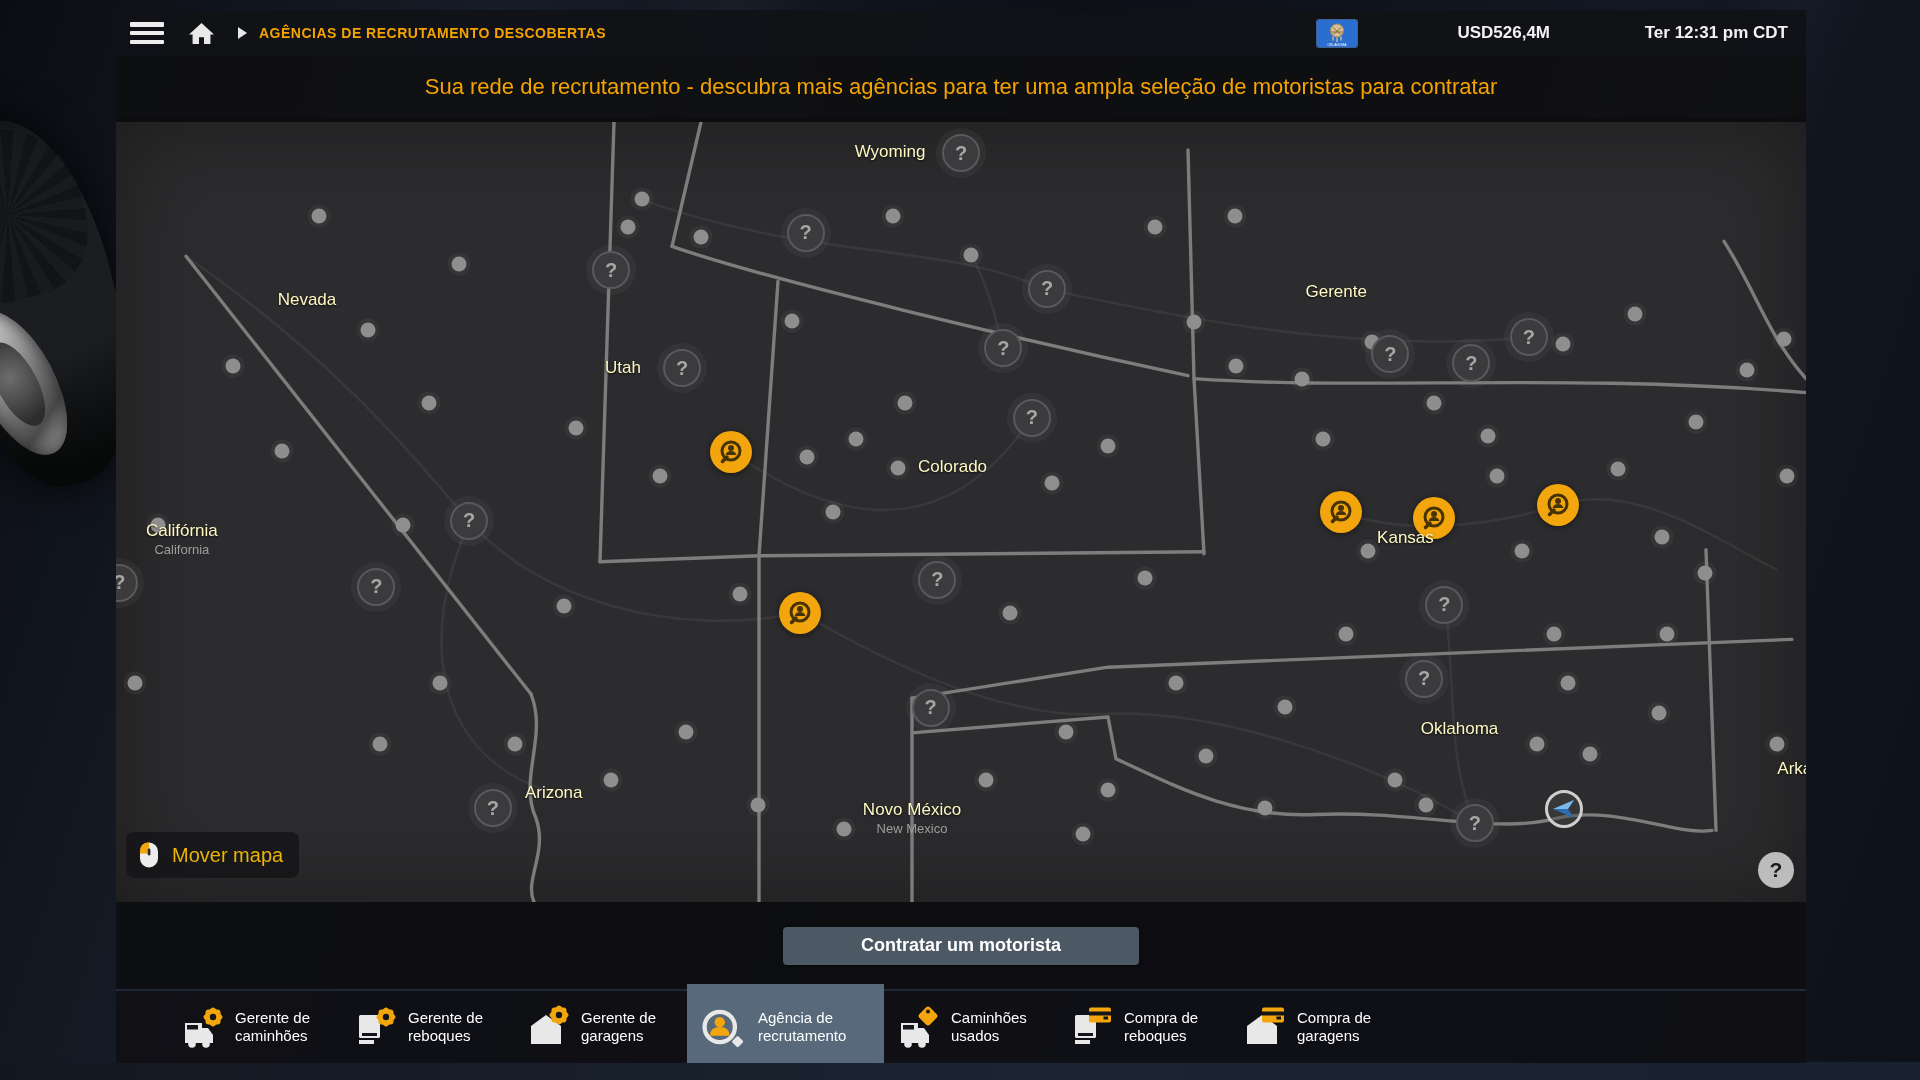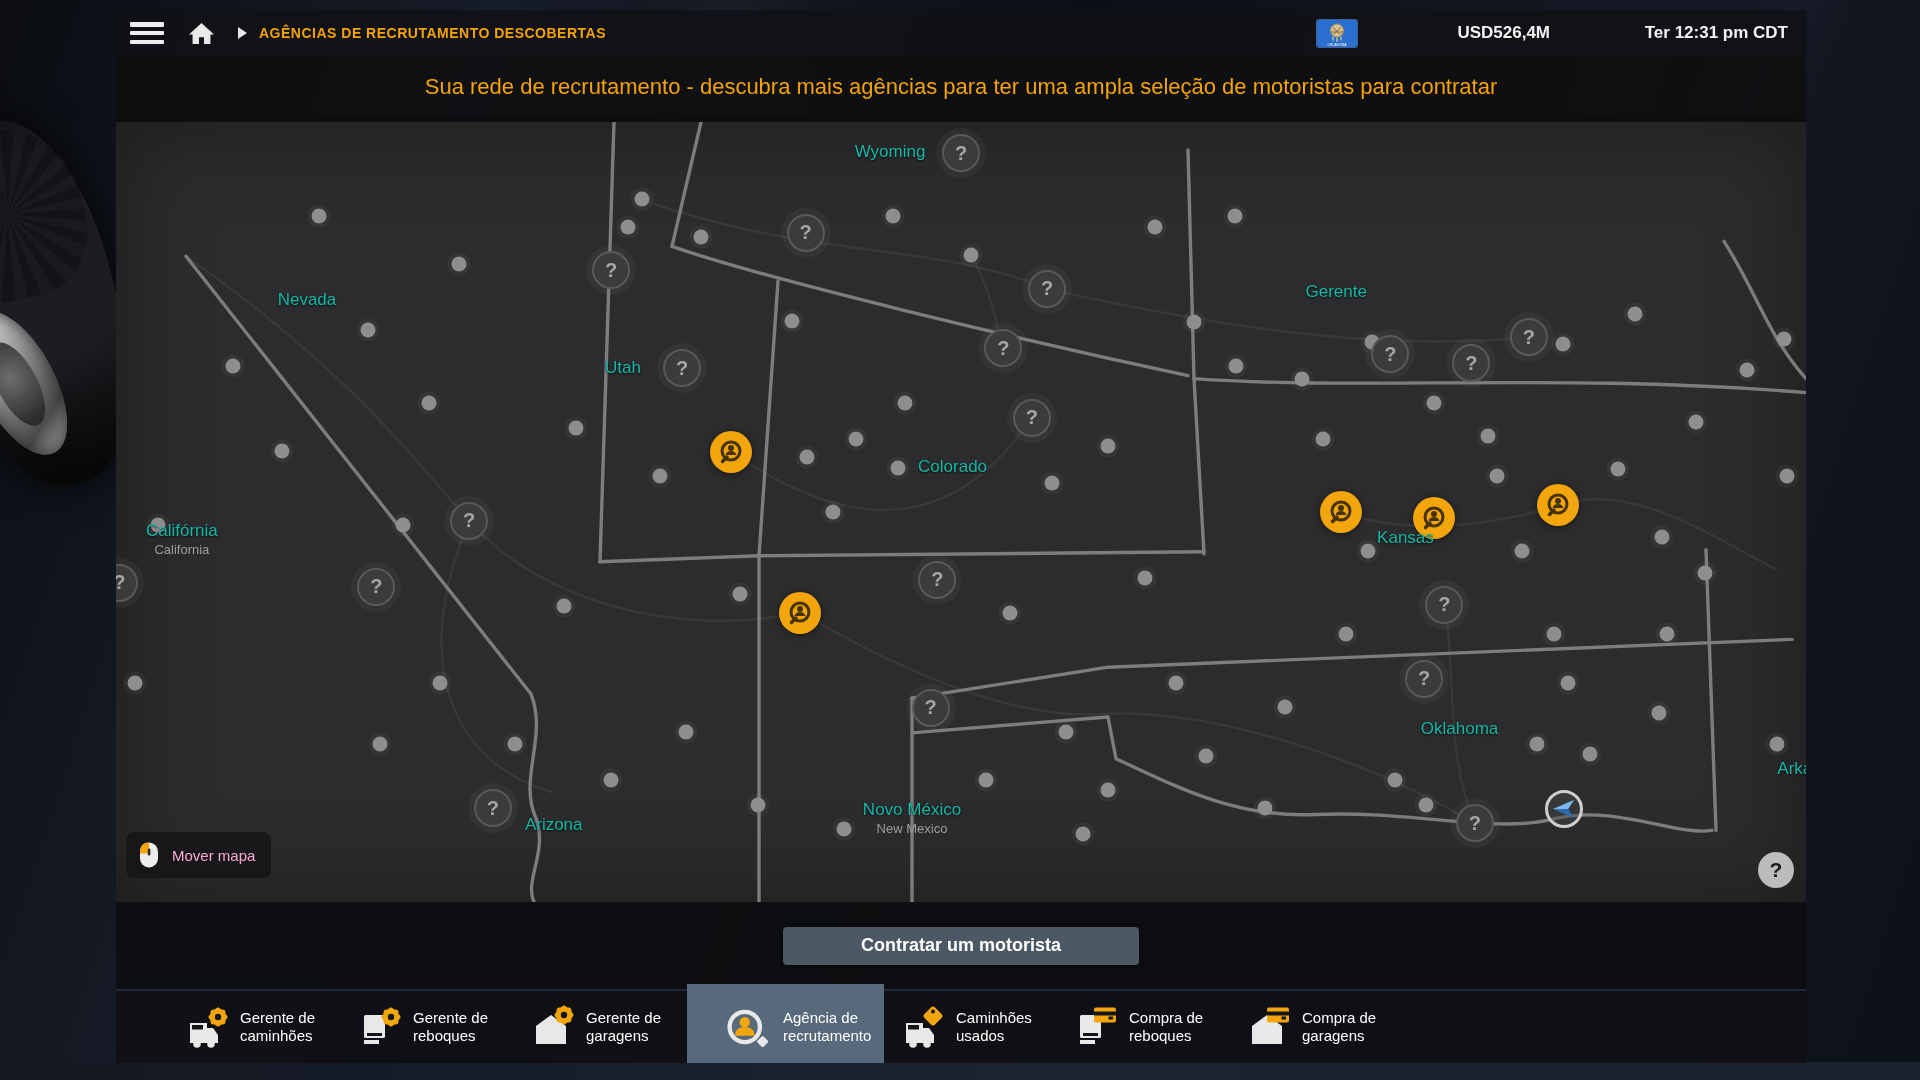--- a/index.html
+++ b/index.html
@@ -51,40 +51,40 @@
   .map svg.lines { position:absolute; inset:0; width:100%; height:100%; }
   .map-dot { position:absolute; width:15px; height:15px; border-radius:50%; background:#8e8e8e;
          transform:translate(-50%,-50%); box-shadow:0 0 0 4px rgba(140,140,140,.10); }
   .map-q { position:absolute; width:38px; height:38px; border-radius:50%; transform:translate(-50%,-50%);
          background:#3b3b3d; border:2px solid #59595c; color:#a6a6a6; font-size:20px; font-weight:bold;
          display:flex; align-items:center; justify-content:center;
          box-shadow:0 0 0 6px rgba(130,130,130,.10); }
   .map-agency { position:absolute; width:44px; height:44px; transform:translate(-50%,-50%); cursor:pointer;
          filter:drop-shadow(0 1px 3px rgba(0,0,0,.5)); }
   .map-state { position:absolute; transform:translate(-50%,-50%); text-align:center; pointer-events:none; white-space:nowrap; }
-  .map-state .nm { color:#14b8a6; font-size:17px; text-shadow:0 1px 2px rgba(0,0,0,.8); }
+  .map-state .nm { color:#fef9c3; font-size:17px; text-shadow:0 1px 2px rgba(0,0,0,.8); }
   .map-state .sub { color:#9d9d9d; font-size:13px; margin-top:1px; }
   .map-player { position:absolute; width:40px; height:40px; transform:translate(-50%,-50%); }
   .hint { position:absolute; left:10px; bottom:24px; height:46px; background:rgba(22,22,24,.88);
          border-radius:8px; display:flex; align-items:center; padding:0 16px 0 10px; gap:10px; }
-  .hint span { color:#f9a8d4; font-size:15px; }
+  .hint span { color:#eab308; font-size:20px; }
   .help-btn { position:absolute; right:12px; bottom:14px; width:36px; height:36px; border-radius:50%;
          background:#bcbcbc; color:#1b1b1b; font-size:21px; font-weight:bold; display:flex;
          align-items:center; justify-content:center; cursor:pointer; }
 
   
   .strip { height:89px; background:rgba(14,14,17,.92); display:flex; align-items:center; justify-content:center;
            border-bottom:2px solid #1f2838; }
   .hire-btn { width:356px; height:38px; background:#4c5864; border:none; border-radius:4px;
            color:#ffffff; font-size:18px; font-weight:bold; font-family:"Liberation Sans",sans-serif; cursor:pointer;
            box-shadow:0 1px 4px rgba(0,0,0,.5); }
 
   
   .toolbar { height:72px; background:rgba(15,16,20,.9); display:flex; align-items:stretch; padding-left:52px; }
-  .tb-item { width:173px; display:flex; align-items:center; gap:9px; padding:0 4px 0 10px; cursor:pointer;justify-content:flex-end; }
+  .tb-item { width:173px; display:flex; align-items:center; gap:9px; padding:0 4px 0 10px; cursor:pointer; }
   .tb-item.selected { background:#57697a; margin-top:-7px; padding-top:7px; width:197px; }
   .tb-icon { width:48px; height:48px; flex:0 0 48px; }
   .tb-item.selected .tb-icon { width:52px; height:52px; flex-basis:52px; }
   .tb-label { color:#ffffff; font-size:15px; line-height:1.18; width:97px; overflow-wrap:anywhere; }
 </style>
 </head>
 <body>
 
 <div id="screen">
   <div class="streak s1"></div>
@@ -313,21 +313,21 @@
         </div>
         <div class="map-state" style="left: 72.2%; top: 21.8%;">
           <div class="nm">Gerente</div>
         </div>
         <div class="map-state" style="left: 76.3%; top: 53.3%;">
           <div class="nm">Kansas</div>
         </div>
         <div class="map-state" style="left: 79.5%; top: 77.8%;">
           <div class="nm">Oklahoma</div>
         </div>
-        <div class="map-state" style="left: 25.9%; top: 86%; margin-top: 32px;">
+        <div class="map-state" style="left: 25.9%; top: 86%;">
           <div class="nm">Arizona</div>
         </div>
         <div class="map-state" style="left: 47.1%; top: 89.2%;">
           <div class="nm">Novo México</div>
           <div class="sub">New Mexico</div>
         </div>
         <div class="map-state" style="left: 3.9%; top: 53.5%;">
           <div class="nm">Califórnia</div>
           <div class="sub">California</div>
         </div>

